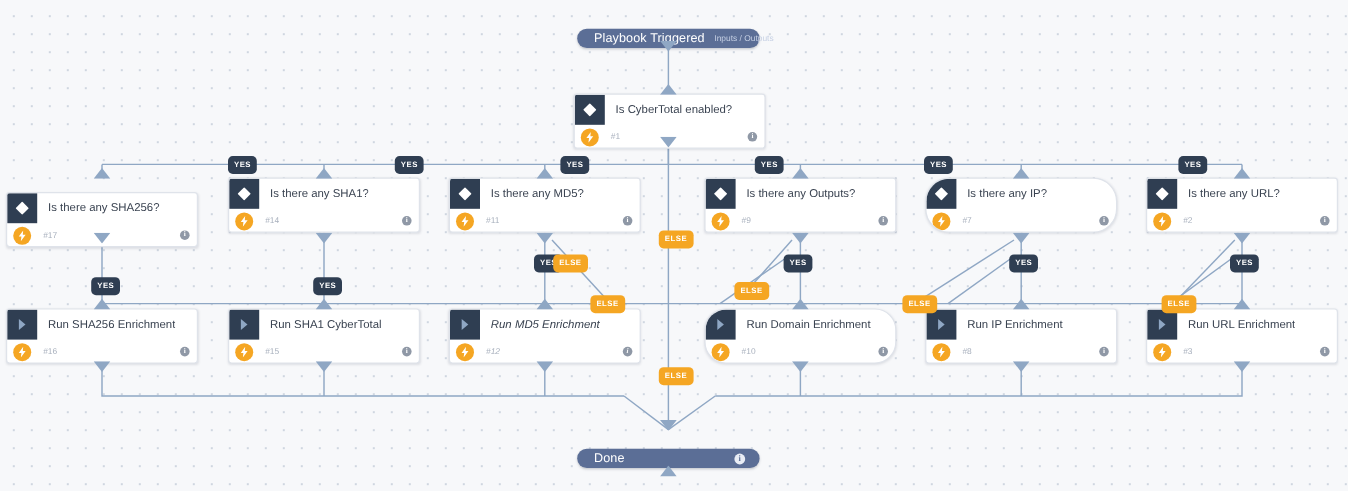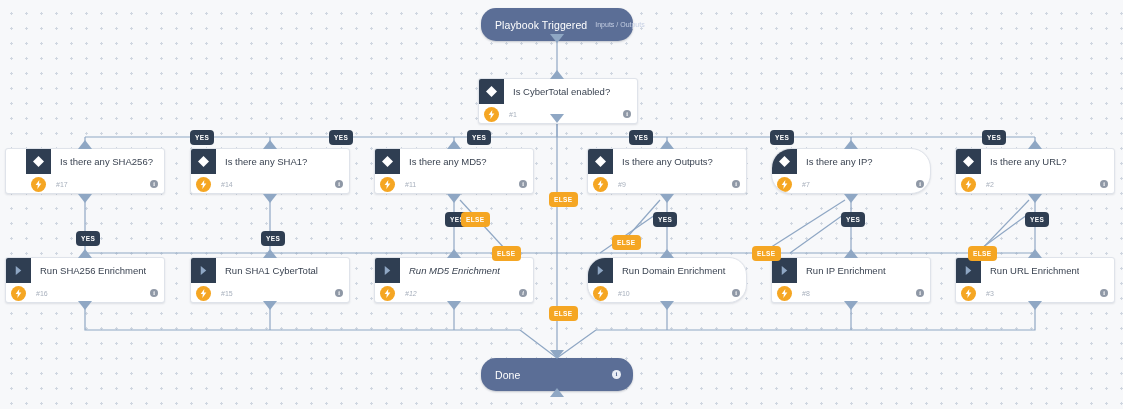--- a/index.html
+++ b/index.html
@@ -28,29 +28,30 @@
     position: absolute;
     inset: 0;
     width: 1123px;
     height: 409px;
     pointer-events: none;
   }
 
   
   .pill {
     position: absolute;
-    height: 33px;
+    height: 16px;
     border-radius: 15px;
     background: #5b6e96;
     color: #ffffff;
     display: flex;
     align-items: center;
     box-sizing: border-box;
     padding: 0 12px 0 14px;
     box-shadow: 0 1px 2px rgba(40,50,70,.25);
+    margin-top: 16px;
   }
   .pill .pill-title {
     font-size: 10.5px;
     letter-spacing: .1px;
     white-space: nowrap;
     flex: 1;
   }
   .pill .pill-meta {
     font-size: 7px;
     color: #c6d0e4;
@@ -239,21 +240,21 @@
       <span class="badge-bolt">
         <svg viewBox="0 0 8 11">
             <path d="M5 0 L0.5 6.2 L3.2 6.2 L2.6 11 L7.5 4.4 L4.6 4.4 Z" fill="#ffffff"></path>
           </svg>
       </span>
       <span class="card-id">#1</span>
       <span class="info-dot">i</span>
     </div>
   </div>
 
-  <div class="card" style="left:5px; top:148px;padding-left:20px;">
+  <div class="card" style="left:5px; top:160px;">
     <div class="row-top">
       <span class="node-icon cond">
         <svg viewBox="0 0 12 12">
             <path d="M6 0 L12 6 L6 12 L0 6 Z" fill="#ffffff"></path>
           </svg>
       </span>
       <span class="card-title">Is there any SHA256?</span>
     </div>
     <div class="row-bot">
       <span class="badge-bolt">

